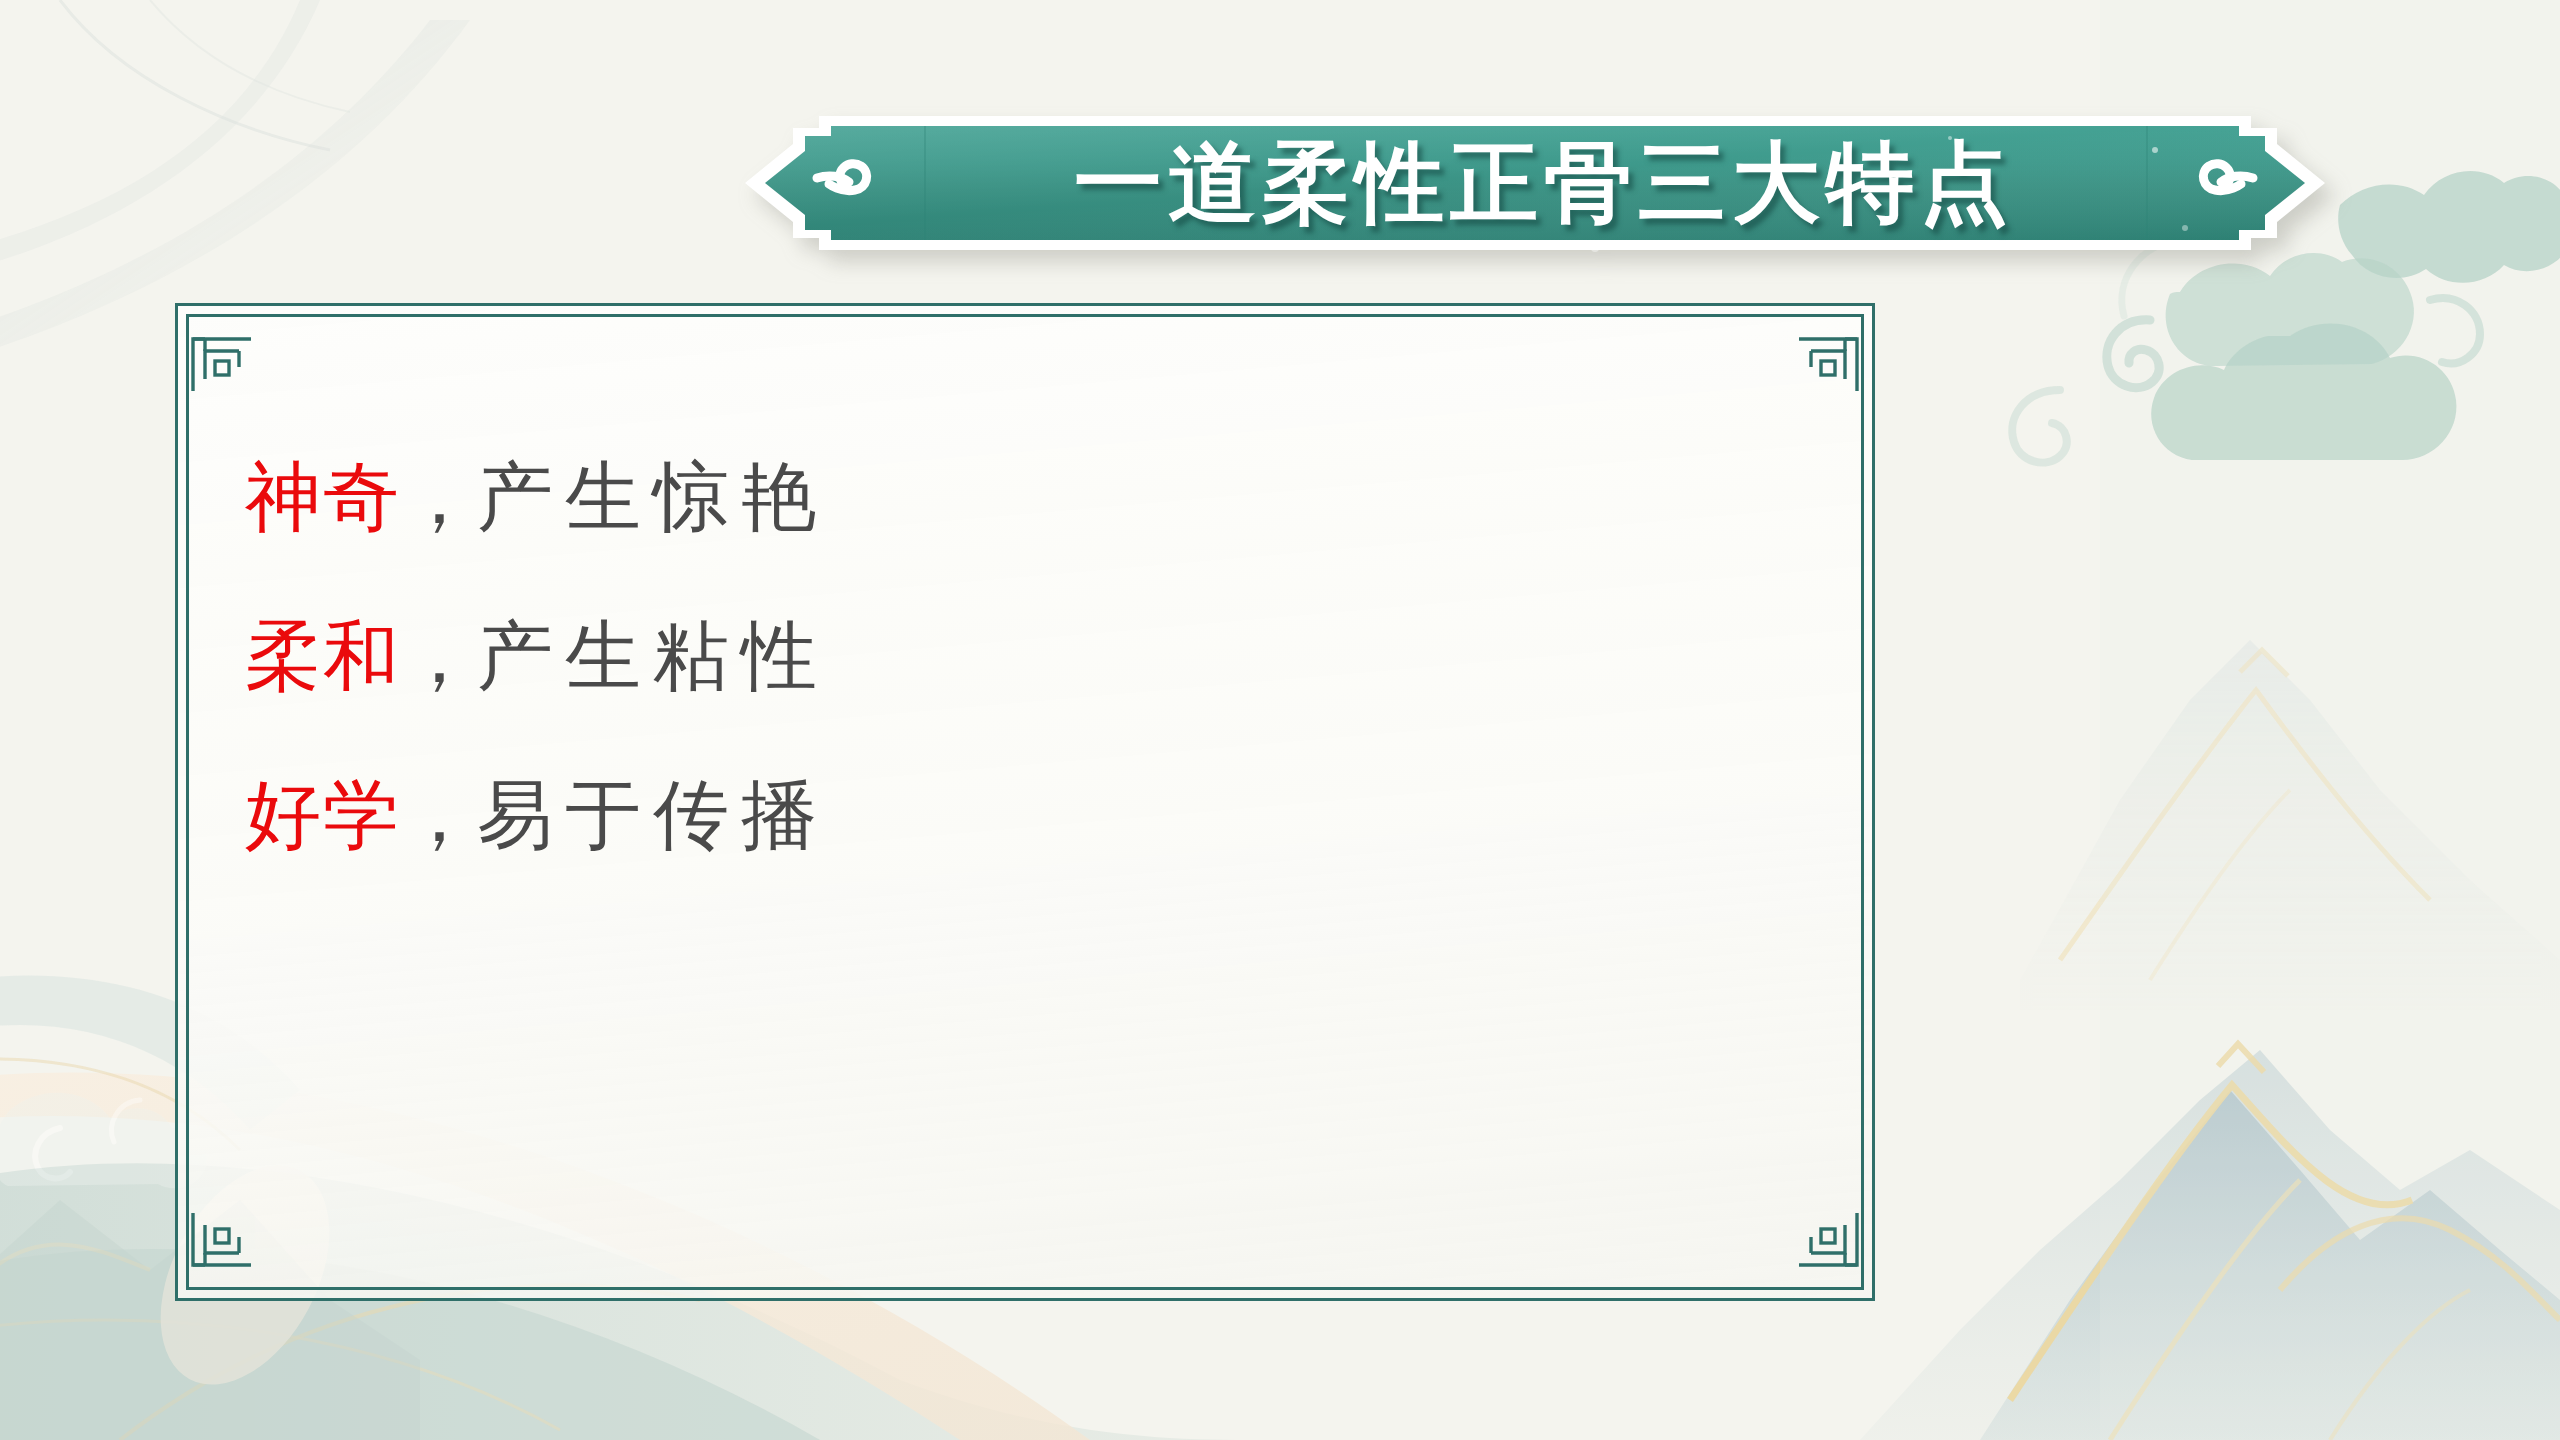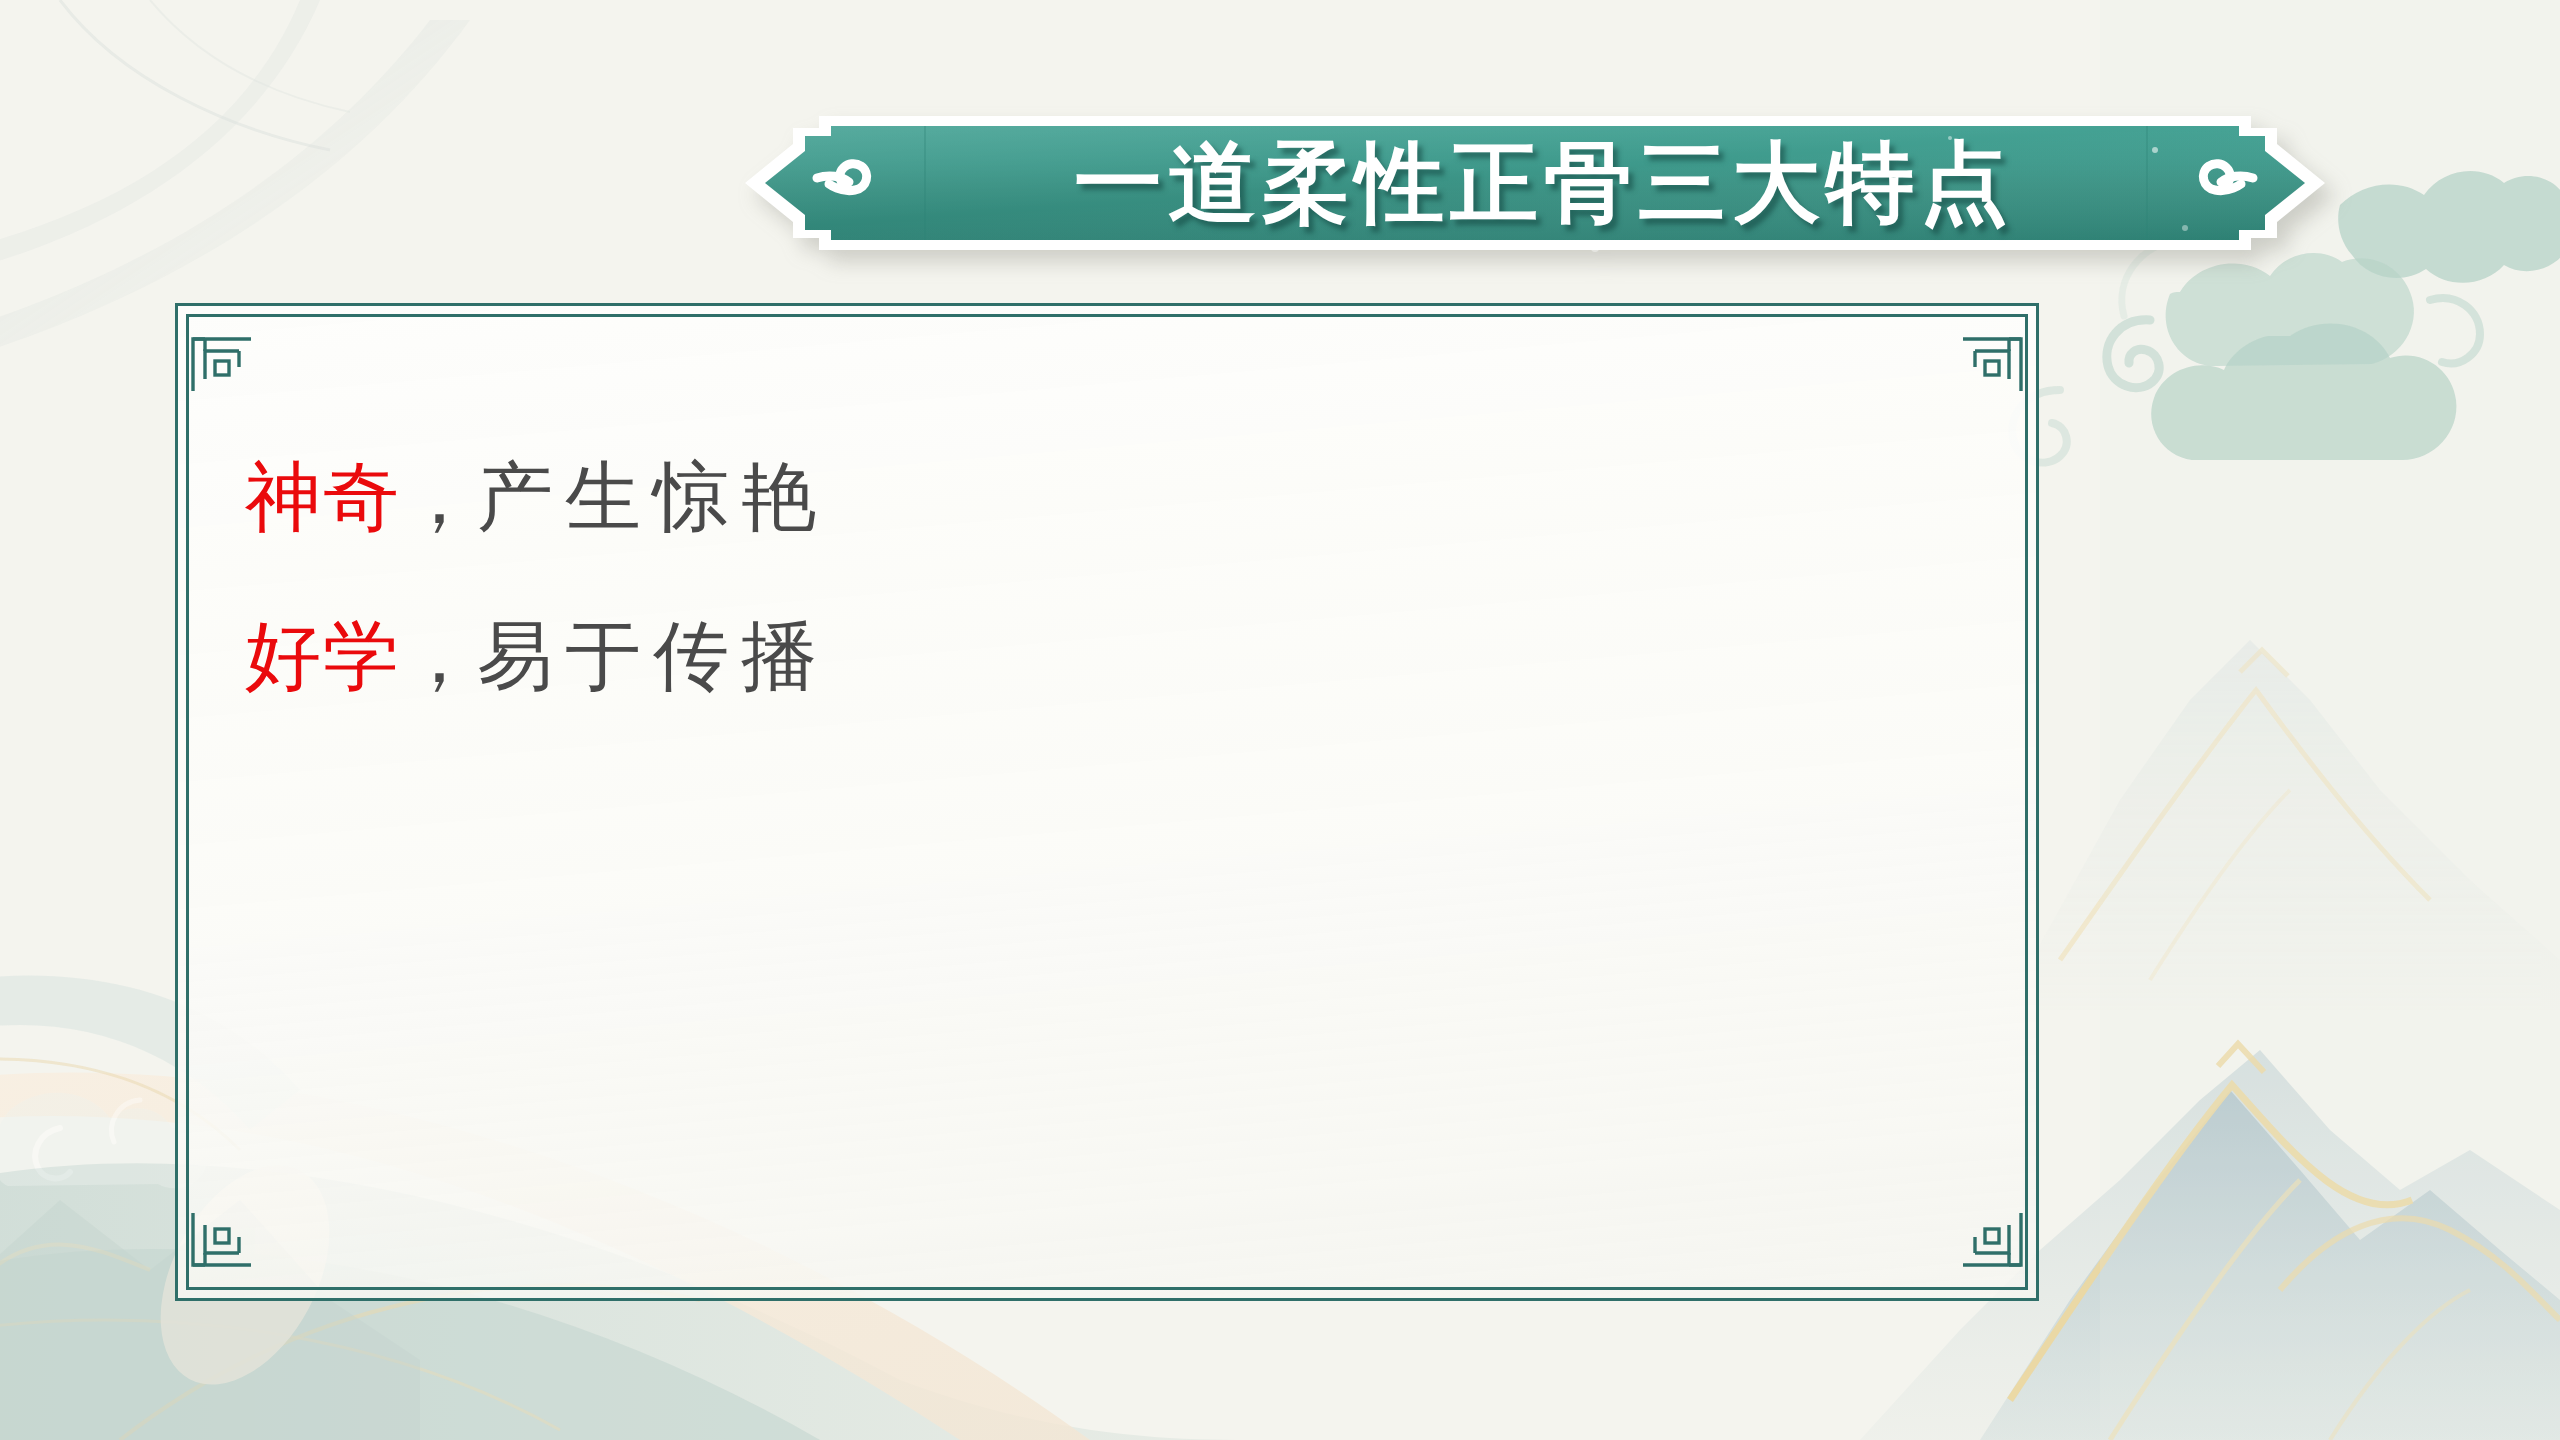--- a/index.html
+++ b/index.html
@@ -58,21 +58,21 @@
     padding-left: 18px;
     box-sizing: border-box;
     white-space: nowrap;
   }
 
   
   .content-frame {
     position: absolute;
     left: 175px;
     top: 303px;
-    width: 1864px;
+    width: 1700px;
     height: 998px;
   }
   .frame-outer {
     position: absolute;
     inset: 0;
     border: 3px solid #2f6f69;
     box-sizing: border-box;
   }
   .frame-inner {
     position: absolute;
@@ -365,20 +365,23 @@
         <path d="M 4 22 L 16 22"></path>
       </g>
     </svg>
 
     <div class="lines">
 
       <div class="line-row">
         <span class="kw">神奇</span><span class="sep">，</span><span class="rest">产生惊艳</span>
       </div>
 
+      <div class="line-row">
+        <span class="kw">柔和</span><span class="sep">，</span><span class="rest">产生粘性</span>
+      </div>
 
       <div class="line-row">
         <span class="kw">好学</span><span class="sep">，</span><span class="rest">易于传播</span>
       </div>
 
     </div>
   </div>
 
 </div>
 

